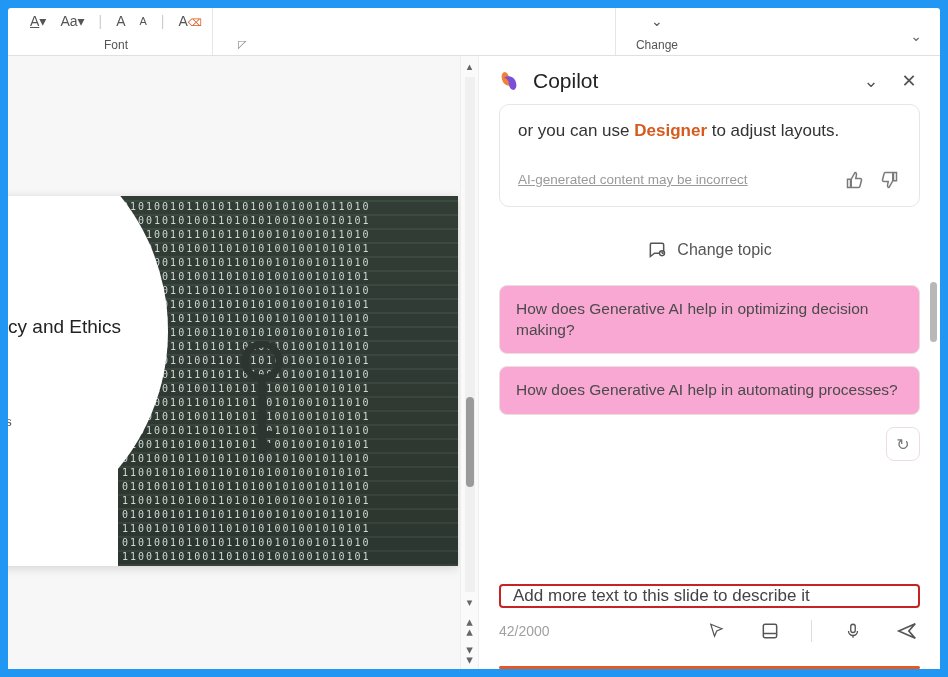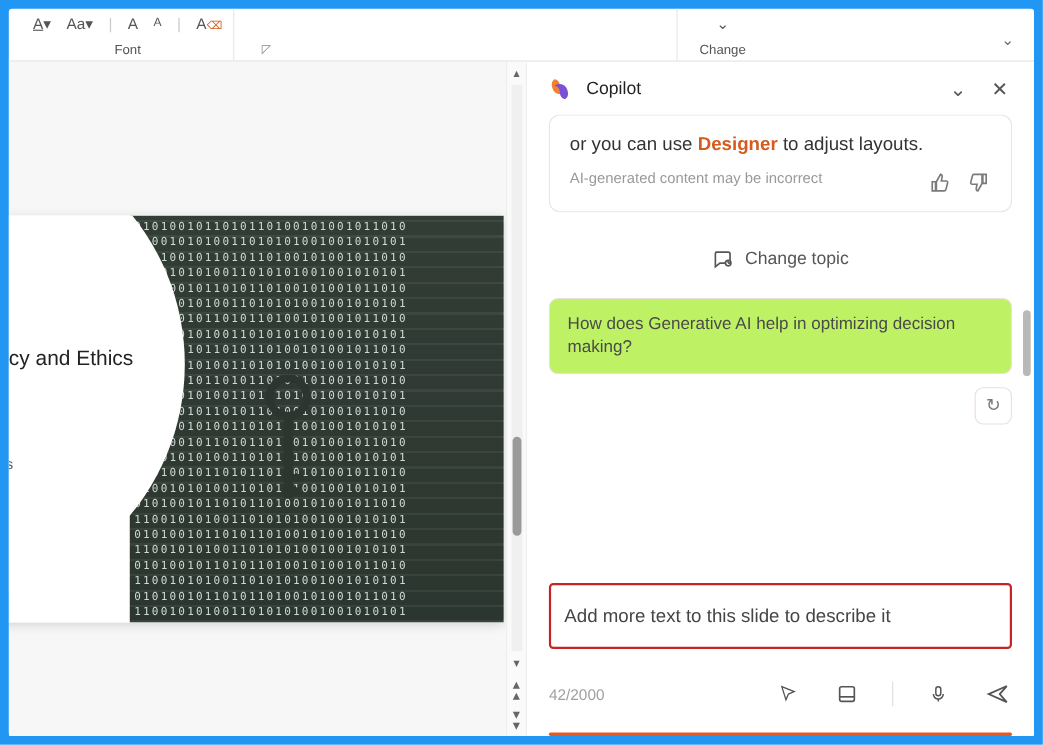--- a/index.html
+++ b/index.html
@@ -174,21 +174,21 @@
   .copilot-header {
     display: flex;
     align-items: center;
     padding: 12px 18px 10px 18px;
     gap: 12px;
   }
   .copilot-logo {
     width: 24px; height: 24px;
   }
   .copilot-title {
-    font-size: 16px;
+    font-size: 21px;
     font-weight: 400;
     color: #222;
   }
   .copilot-header-spacer { flex: 1; }
   .copilot-icon-btn {
     width: 26px; height: 26px;
     display: flex; align-items: center; justify-content: center;
     color: #555; cursor: pointer;
     font-size: 18px;
   }
@@ -217,23 +217,25 @@
     background: #fff;
   }
   .card-text {
     font-size: 17px;
     color: #333;
     line-height: 1.45;
   }
   .designer-link { color: #d65a1e; font-weight: 600; }
   .card-footer {
     display: flex;
-    margin-top: 10px;
+    align-items: center;
+    margin-top: 24px;
     color: #9a9a9a;
     font-size: 13.5px;
+    text-decoration: underline;
   }
   .card-footer-spacer { flex: 1; }
   .thumb-btn {
     width: 24px; height: 24px;
     color: #7a7a7a;
     margin-left: 10px;
     cursor: pointer;
     display: flex; align-items: center; justify-content: center;
   }
 
@@ -242,21 +244,21 @@
     align-items: flex-end;
     justify-content: center;
     gap: 10px;
     color: #555;
     font-size: 16px;
     padding: 16px 0 26px;
   }
 
   .suggestion {
     border: 1px solid #eadfdc;
-    background: #bef264;
+    background: #f9a8d4;
     border-radius: 8px;
     padding: 13px 16px;
     margin-bottom: 12px;
     font-size: 15.5px;
     color: #4a4a4a;
     line-height: 1.35;
     cursor: pointer;
   }
 
   .refresh-row {
@@ -273,24 +275,24 @@
     cursor: pointer;
     font-size: 16px;
   }
 
   .input-area {
     padding: 0 20px 12px;
   }
   .prompt-box {
     border: 2.5px solid #c62424;
     border-radius: 4px;
-    padding: 18px 12px;
+    padding: 0 12px;
     font-size: 17px;
     color: #444;
-    margin-bottom: 28px;
+    margin-bottom: 10px;
   }
   .toolbar-row {
     display: flex;
     align-items: center;
     gap: 28px;
   }
   .char-count { color: #a0a0a0; font-size: 14px; }
   .tb-spacer { flex: 1; }
   .tb-icon {
     width: 26px; height: 26px;
@@ -428,20 +430,21 @@
         <div class="change-topic">
           <svg width="20" height="20" viewBox="0 0 24 24" fill="none" stroke="#555" stroke-width="1.8">
               <path d="M4 5h14a2 2 0 012 2v8a2 2 0 01-2 2H9l-5 4V7a2 2 0 012-2z"></path>
               <circle cx="18" cy="17" r="3" fill="#fff"></circle>
               <path d="M18 15v2m0 0h2" stroke="#555"></path>
             </svg>
           <span>Change topic</span>
         </div>
 
         <div class="suggestion">How does Generative AI help in optimizing decision making?</div>
+        <div class="suggestion">How does Generative AI help in automating processes?</div>
 
         <div class="refresh-row">
           <div class="refresh-btn">↻</div>
         </div>
 
         <div class="copilot-scroll-thumb"></div>
       </div>
 
       <div class="input-area">
         <div class="prompt-box">Add more text to this slide to describe it</div>

